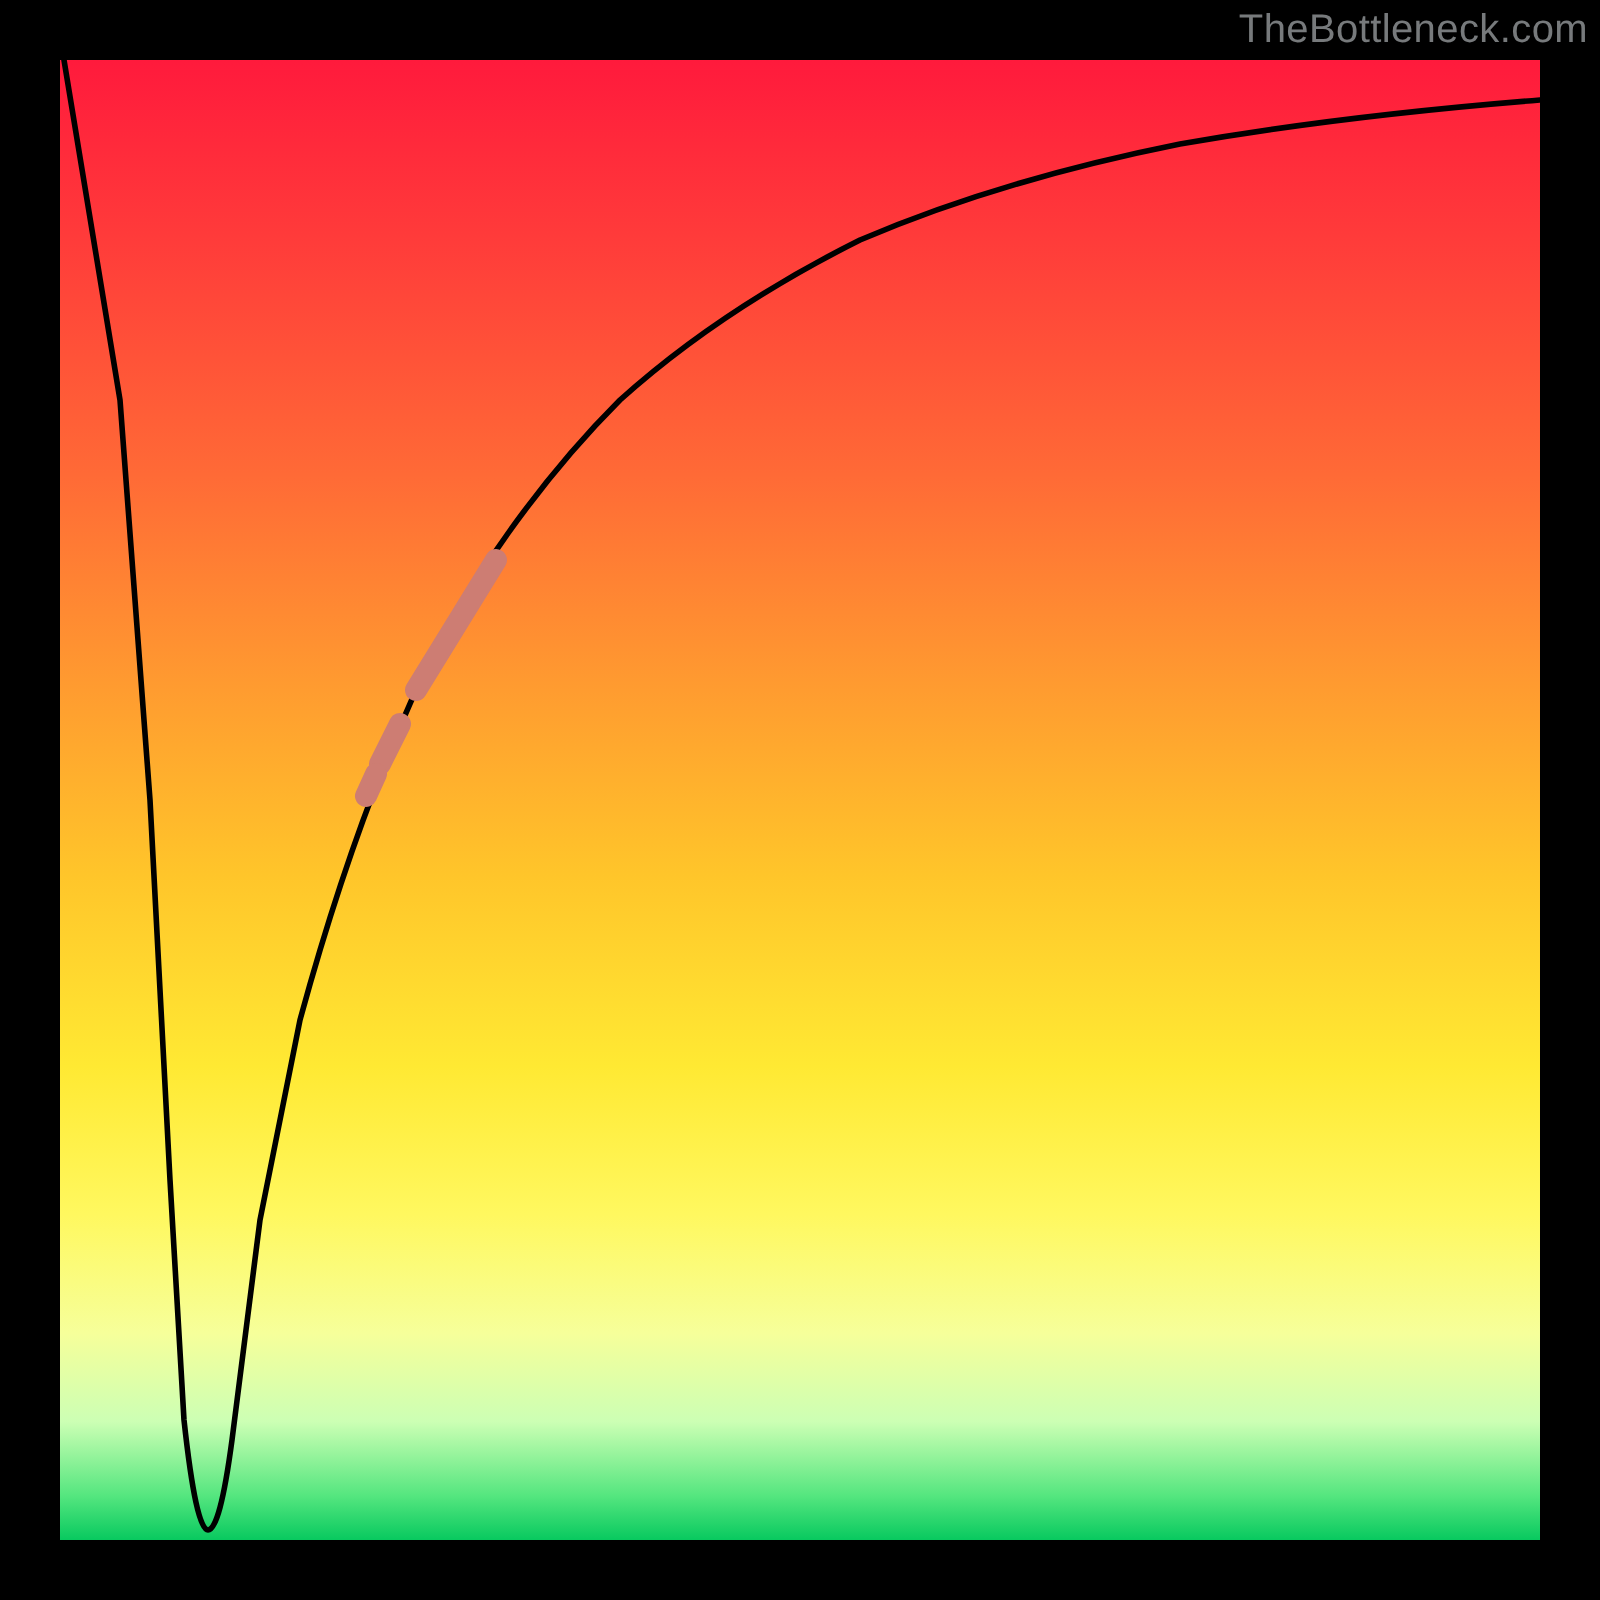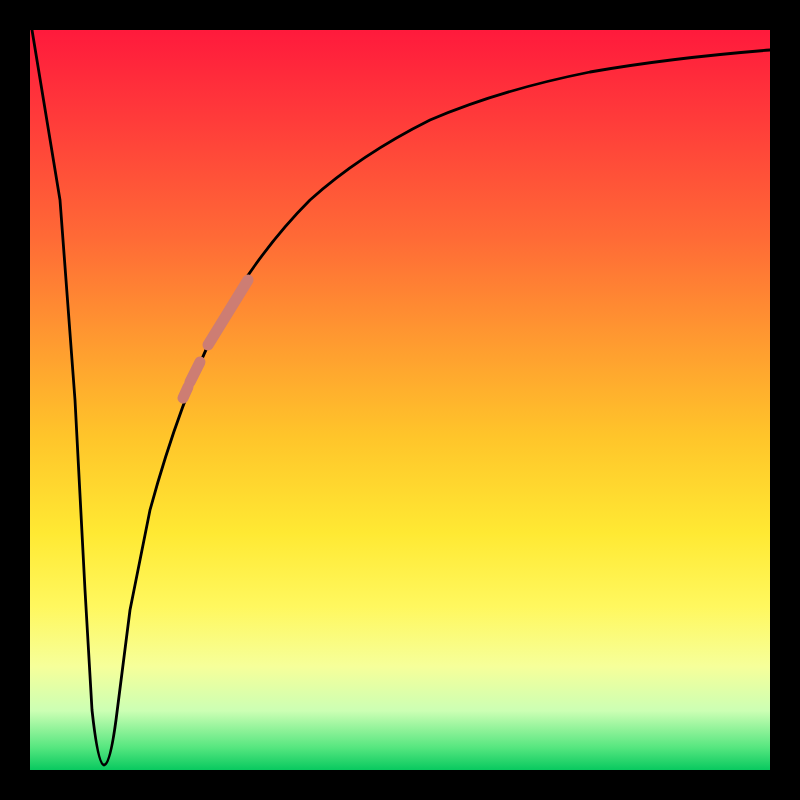--- a/index.html
+++ b/index.html
@@ -79,13 +79,14 @@
                Q 640 28 740 20"></path>
 
       <path fill="none" stroke="#cd7d73" stroke-width="11" stroke-linecap="round" d="M 178 315
                L 218 250"></path>
       <path fill="none" stroke="#cd7d73" stroke-width="11" stroke-linecap="round" d="M 160 352
                L 170 332"></path>
       <path fill="none" stroke="#cd7d73" stroke-width="11" stroke-linecap="round" d="M 153 368
                L 158 357"></path>
     </svg>
   </div>
+  <div class="watermark">TheBottleneck.com</div>
 </div>
 
 </body></html>

